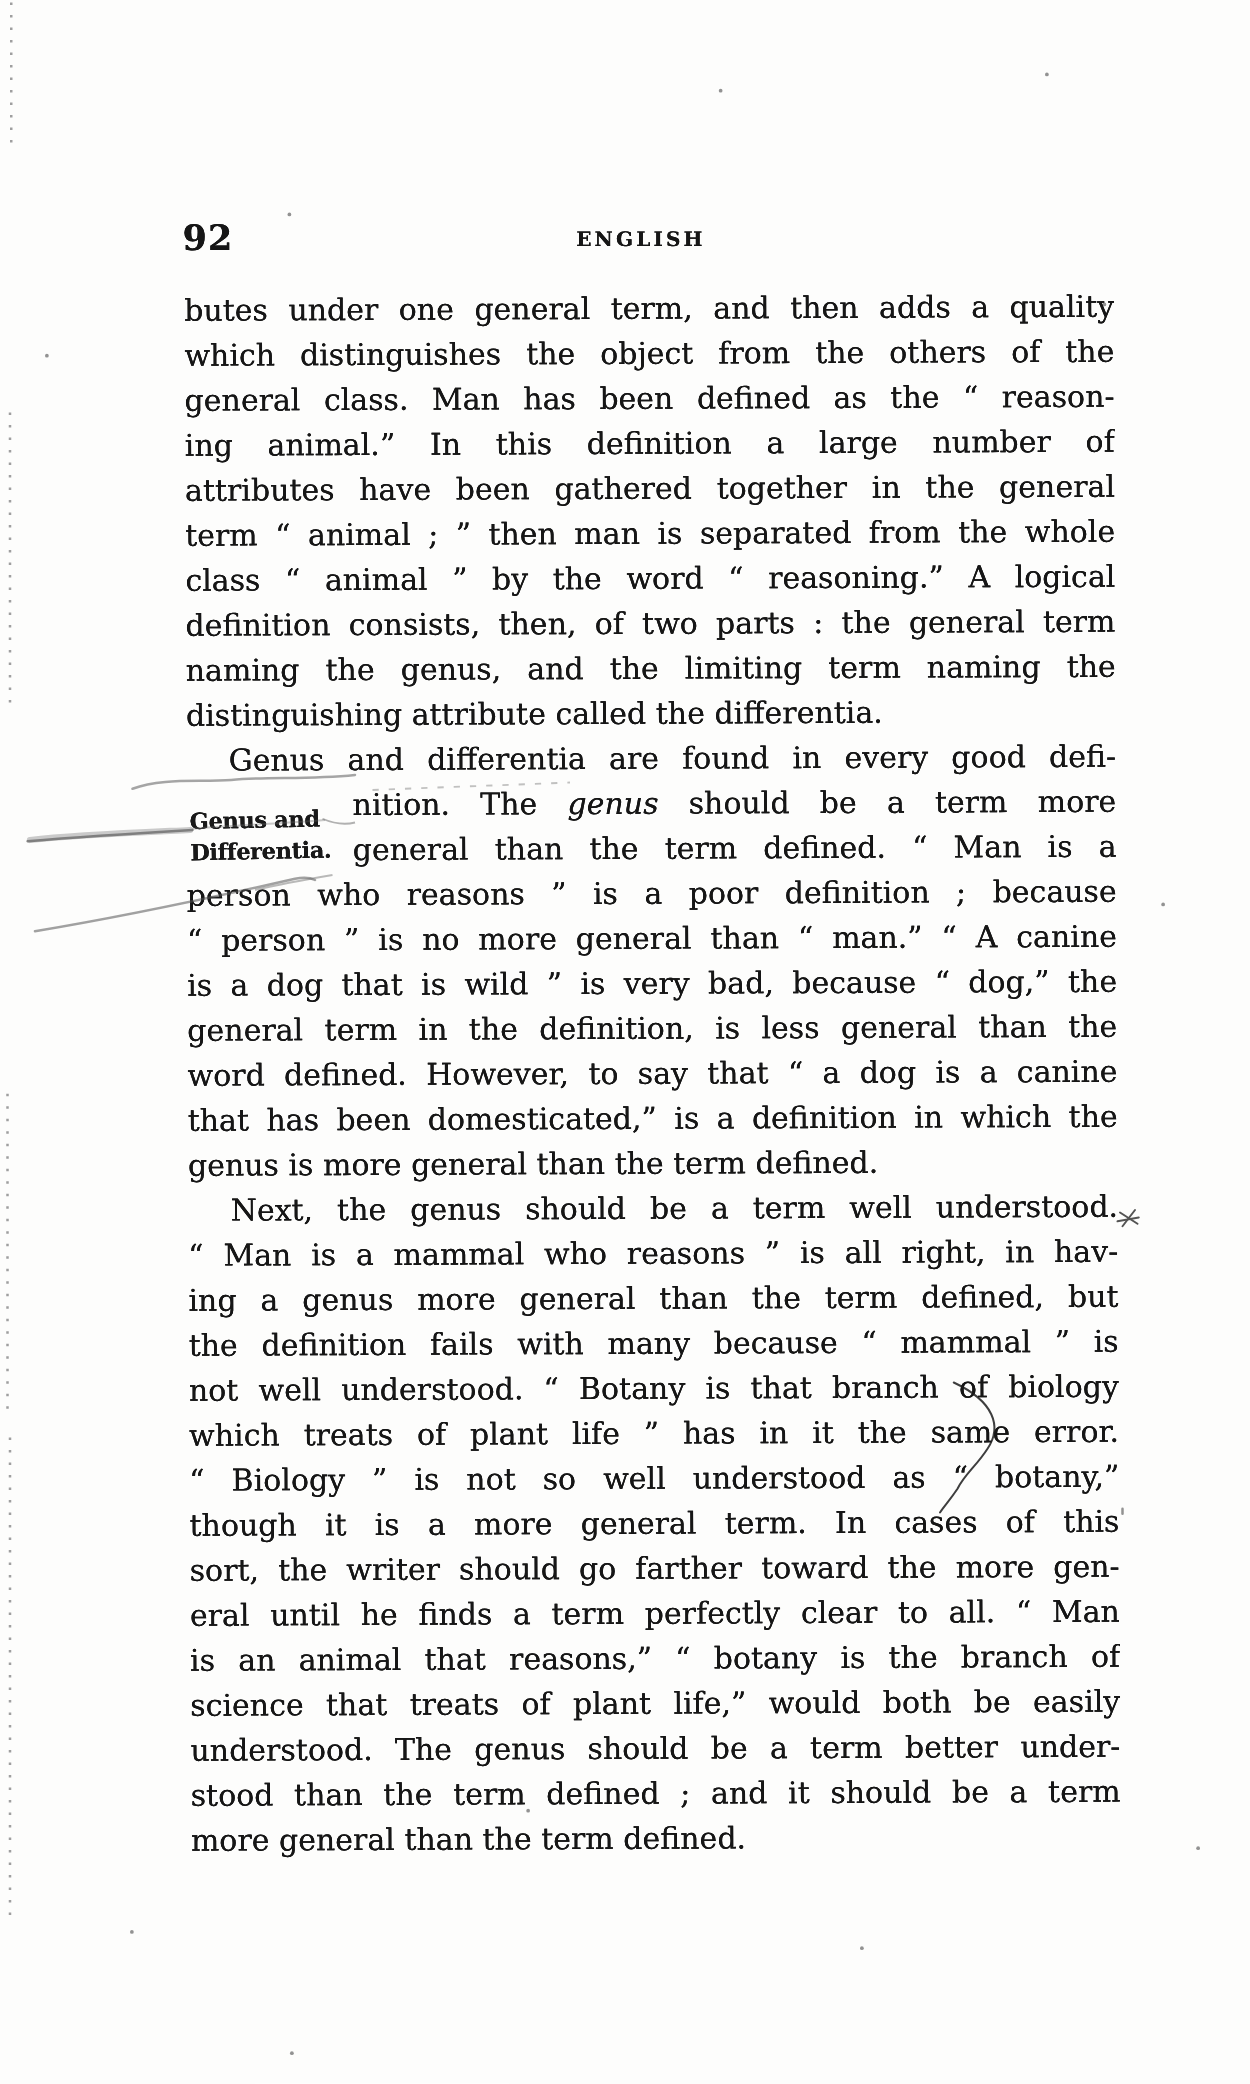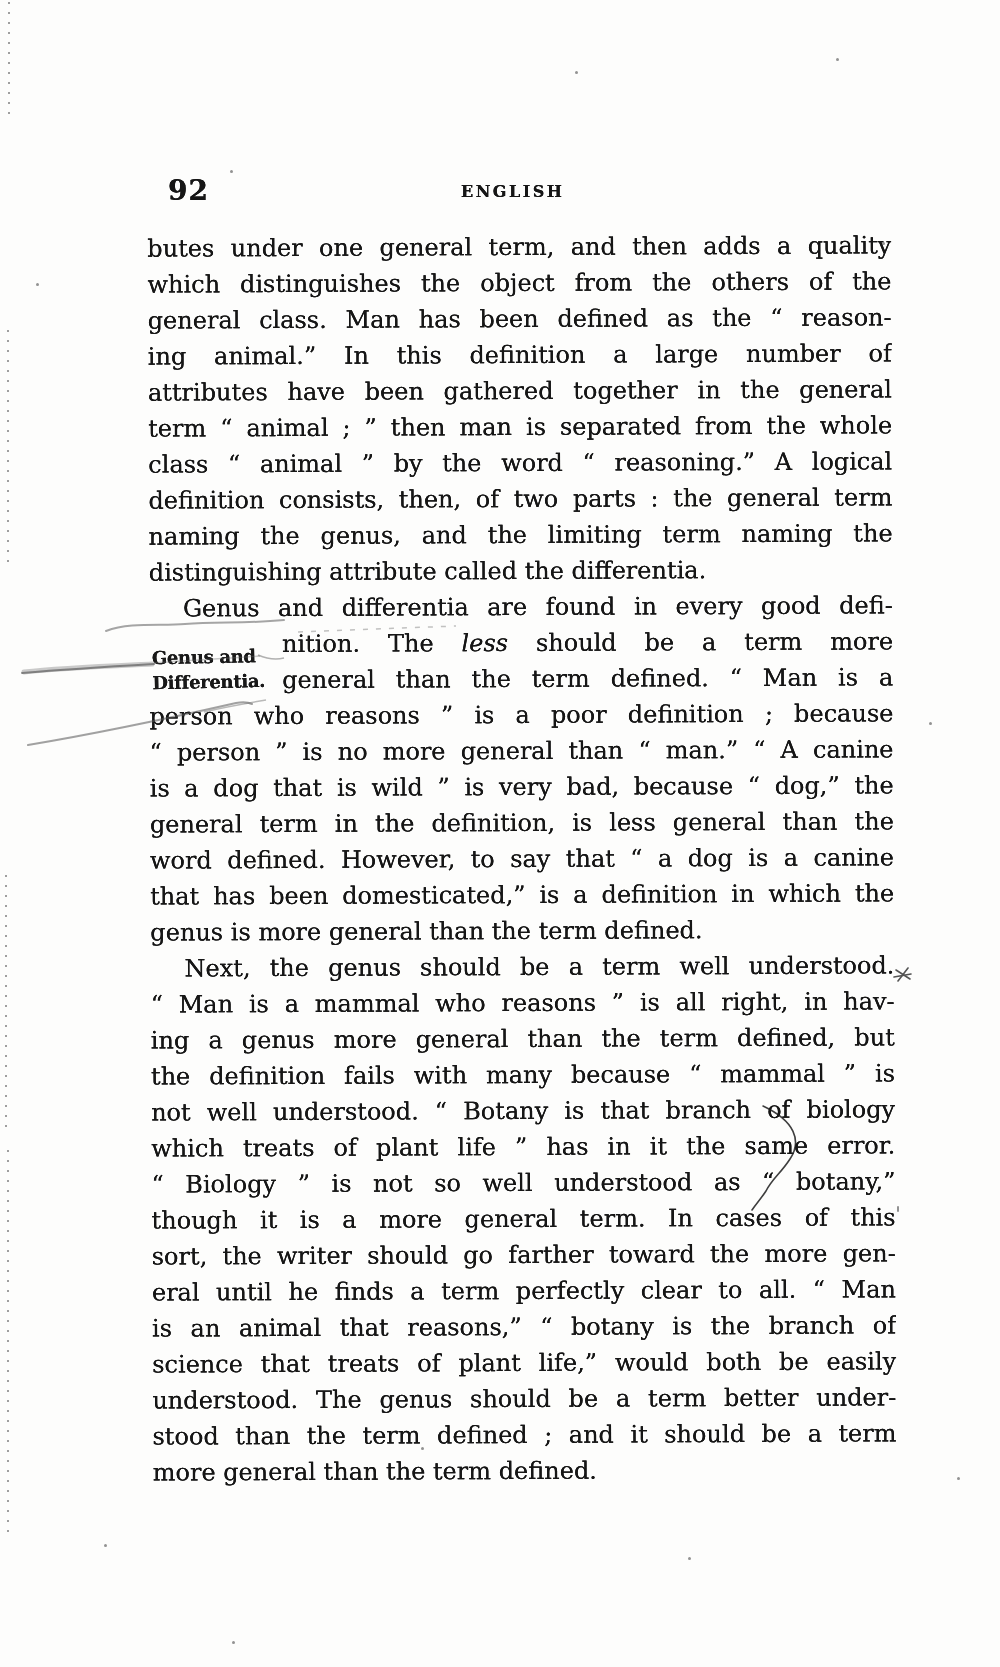--- a/index.html
+++ b/index.html
@@ -5,21 +5,20 @@
   html,body{margin:0;padding:0;background:#ffffff;}
   .page{
     position:relative;width:1000px;height:1667px;
     background:#fdfdfc;overflow:hidden;
     font-family:"DejaVu Serif", serif;color:#161616;
   }
   .pagenum{
     position:absolute;left:146px;top:174px;
     font-size:28px;font-weight:bold;letter-spacing:1px;
     text-shadow:0 0 .4px #000;
-    margin-left:22px;
   }
   .runhead{
     position:absolute;left:461px;top:182px;
     font-size:16px;font-weight:bold;letter-spacing:2.5px;
     text-shadow:0 0 .3px #000;
   }
   .textblock{
     position:absolute;left:150px;top:229px;width:744px;
     font-size:24px;line-height:36px;
     transform:rotate(-0.25deg);
@@ -58,21 +57,21 @@
       <div class="tl">which distinguishes the object from the others of the</div>
       <div class="tl">general class.  Man has been defined as the “ reason-</div>
       <div class="tl">ing animal.”  In this definition a large number of</div>
       <div class="tl">attributes have been gathered together in the general</div>
       <div class="tl">term “ animal ; ” then man is separated from the whole</div>
       <div class="tl">class “ animal ” by the word “ reasoning.”  A logical</div>
       <div class="tl">definition consists, then, of two parts :  the general term</div>
       <div class="tl">naming the genus, and the limiting term naming the</div>
       <div class="tl last">distinguishing attribute called the differentia.</div>
       <div class="tl ind">Genus and differentia are found in every good defi-</div>
-      <div class="tl pad">nition.  The <i>less</i> should be a term more</div>
+      <div class="tl pad">nition.  The <i>genus</i> should be a term more</div>
       <div class="tl pad">general than the term defined.  “ Man is a</div>
       <div class="tl">person who reasons ” is a poor definition ; because</div>
       <div class="tl">“ person ” is no more general than “ man.”  “ A canine</div>
       <div class="tl">is a dog that is wild ” is very bad, because “ dog,” the</div>
       <div class="tl">general term in the definition, is less general than the</div>
       <div class="tl">word defined.  However, to say that “ a dog is a canine</div>
       <div class="tl">that has been domesticated,” is a definition in which the</div>
       <div class="tl last">genus is more general than the term defined.</div>
       <div class="tl ind">Next, the genus should be a term well understood.</div>
       <div class="tl">“ Man is a mammal who reasons ” is all right, in hav-</div>

